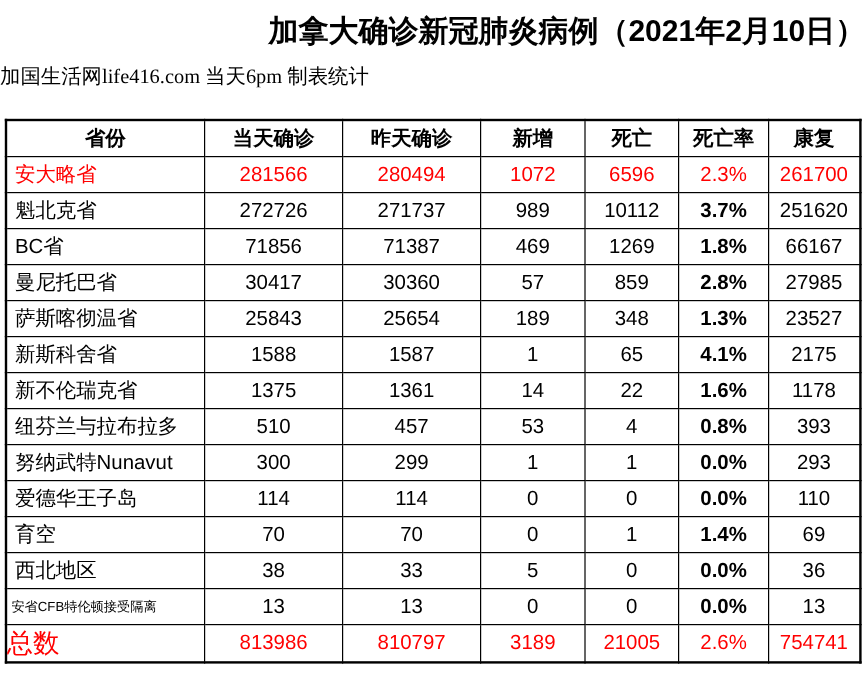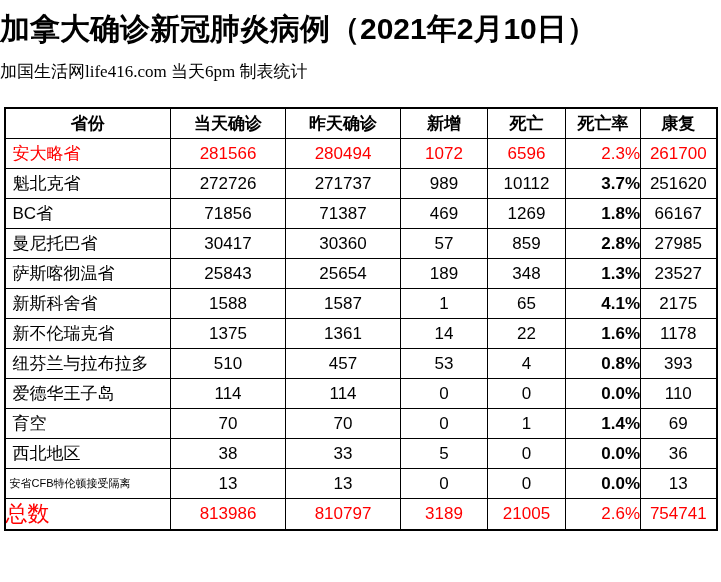--- a/index.html
+++ b/index.html
@@ -4,22 +4,22 @@
 <style>
   html, body { margin: 0; padding: 0; }
   body {
     width: 721px; height: 582px;
     background: #ffffff;
     font-family: "Liberation Sans", sans-serif;
     color: #000;
   }
   .page { width: 721px; height: 582px; overflow: hidden; }
   .title {
-    text-align: left;
-    font-size: 30px;
+    text-align: right;
+    font-size: 25px;
     font-weight: bold;
     color: var(--text, #000);
     margin: 9px 0 0 0;
     white-space: nowrap;
   }
   .subtitle {
     text-align: left;
     font-size: 17px;
     color: var(--text, #000);
     font-family: "Liberation Serif", serif;
@@ -38,21 +38,21 @@
     padding: 0;
     height: 29px;
     font-size: 17px;
     overflow: hidden;
     white-space: nowrap;
     color: var(--text, #000);
   }
   .stats th { font-weight: bold; }
   .stats td.province { text-align: left; padding-left: 7px; }
   .stats tr.hl td { color: var(--hl, #ff0000); font-weight: normal; }
-  .stats td.rate { font-weight: bold; text-align: right; }
+  .stats td.rate { font-weight: bold; }
   .stats td.small { font-size: 11px; padding-left: 4px; }
   .stats td.total-label { text-align: left; padding-right: 8px; font-size: 22px; }
 </style>
 </head>
 <body style="background: rgb(255, 255, 255);">
 
 <div class="page">
   <div class="title">加拿大确诊新冠肺炎病例（2021年2月10日）</div>
   <div class="subtitle">加国生活网life416.com 当天6pm 制表统计</div>
 
@@ -144,20 +144,29 @@
         <tr>
           <td class="province">纽芬兰与拉布拉多</td>
           <td>510</td>
           <td>457</td>
           <td>53</td>
           <td>4</td>
           <td class="rate">0.8%</td>
           <td>393</td>
         </tr>
         <tr>
+          <td class="province">努纳武特Nunavut</td>
+          <td>300</td>
+          <td>299</td>
+          <td>1</td>
+          <td>1</td>
+          <td class="rate">0.0%</td>
+          <td>293</td>
+        </tr>
+        <tr>
           <td class="province">爱德华王子岛</td>
           <td>114</td>
           <td>114</td>
           <td>0</td>
           <td>0</td>
           <td class="rate">0.0%</td>
           <td>110</td>
         </tr>
         <tr>
           <td class="province">育空</td>

